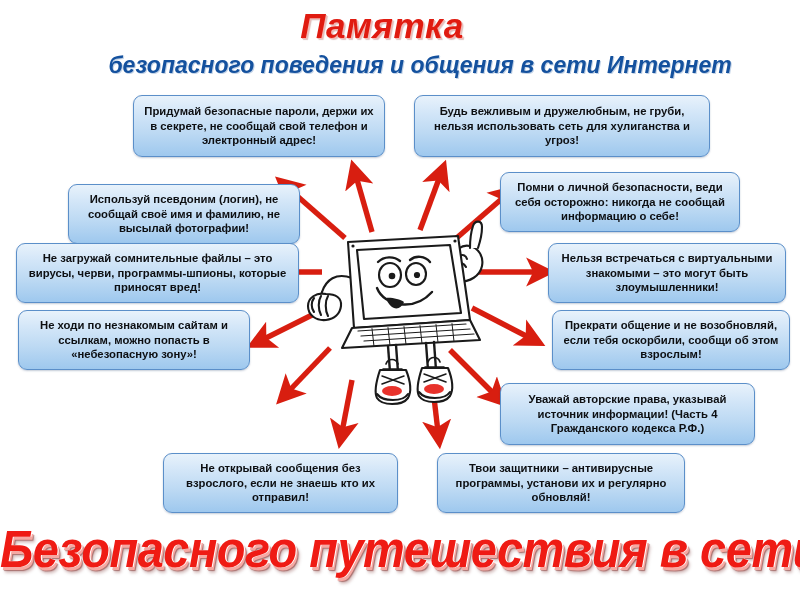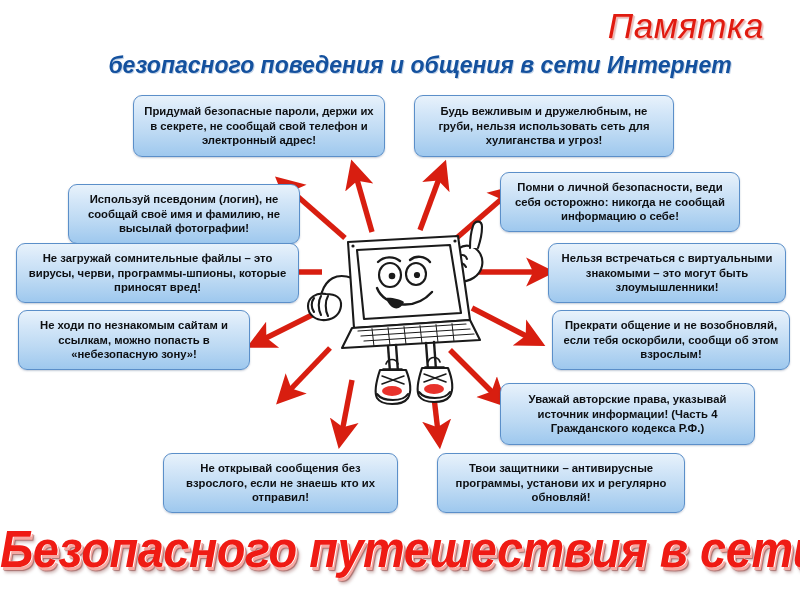--- a/index.html
+++ b/index.html
@@ -12,23 +12,23 @@
     position: relative;
     width: 800px; height: 600px;
     background: #ffffff;
     font-family: "Liberation Sans", sans-serif;
   }
 
   
   #title-main {
     position: absolute;
     top: 6px; left: 0; width: 764px;
-    text-align: right;
+    text-align: center;
     font-size: 35px;
-    font-weight: normal;
+    font-weight: bold;
     font-style: italic;
     color: #E01B10;
     letter-spacing: 0.5px;
     text-shadow: 1px 1px 0 #f7b4af, 2px 2px 1px rgba(120,10,5,0.25);
     white-space: nowrap;
   }
   #title-sub {
     position: absolute;
     top: 52px; left: 0; width: 800px;
     text-align: center;
@@ -209,21 +209,21 @@
         <path d="M94,138 L116,146 M116,138 L94,146 M95,131 L114,131" stroke-width="1.5"></path>
         <path d="M98,126 C100,120 108,120 110,126" stroke-width="1.7"></path>
       </g>
     </g>
   </svg>
 
   <div class="tip" style="left:133px; top:95px; width:252px; height:62px;">
     <span>Придумай безопасные пароли, держи их в секрете, не сообщай свой телефон и электронный адрес!</span>
   </div>
 
-  <div class="tip" style="left:414px; top:95px; width:260px; height:62px;">
+  <div class="tip" style="left:414px; top:95px; width:296px; height:62px;">
     <span>Будь вежливым и дружелюбным, не груби, нельзя использовать сеть для хулиганства и угроз!</span>
   </div>
 
   <div class="tip" style="left:68px; top:172px; width:232px; height:60px;margin-top:12px;">
     <span>Используй псевдоним (логин), не сообщай своё имя и фамилию, не высылай фотографии!</span>
   </div>
 
   <div class="tip" style="left:500px; top:172px; width:240px; height:60px;">
     <span>Помни о личной безопасности, веди себя осторожно: никогда не сообщай информацию о себе!</span>
   </div>

